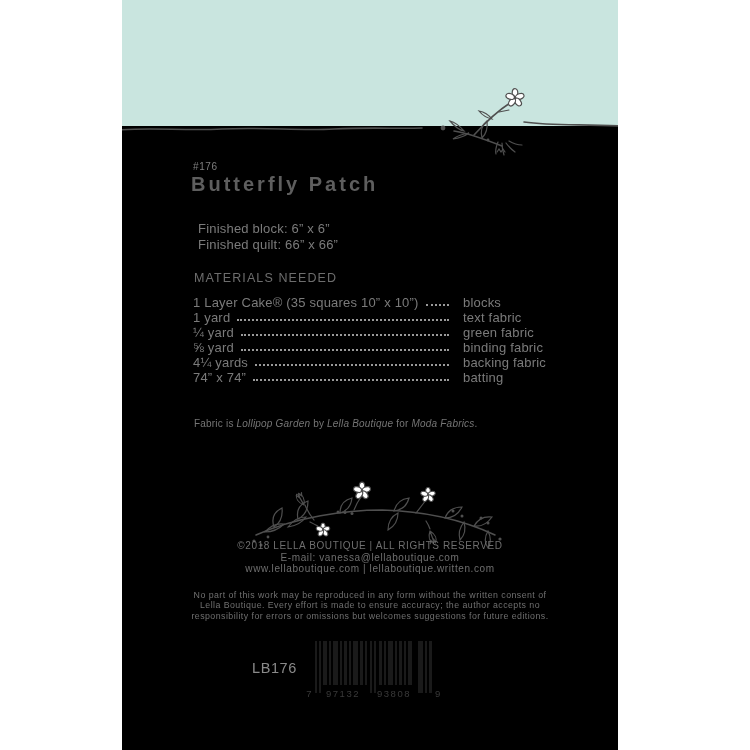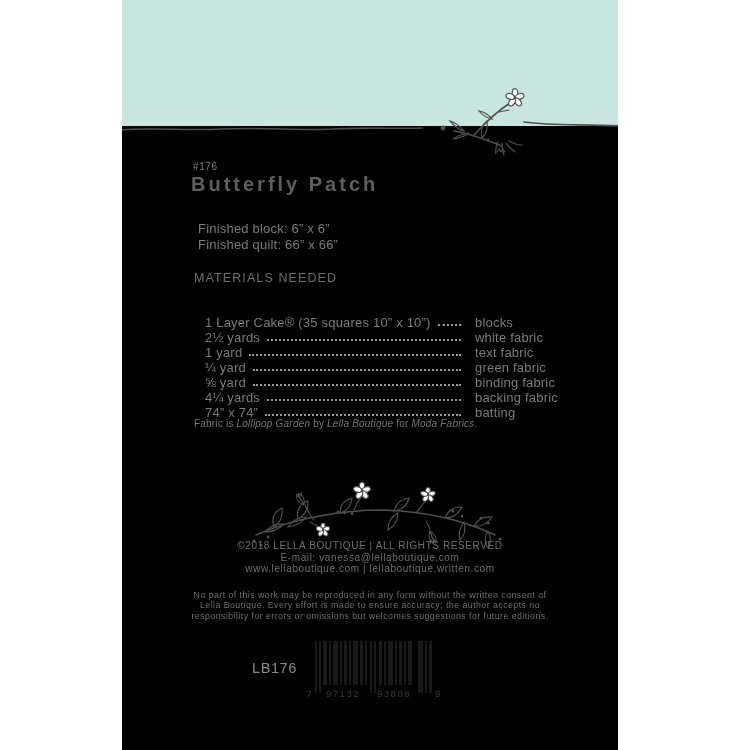--- a/index.html
+++ b/index.html
@@ -11,21 +11,21 @@
   .mint-header { position:absolute; left:0; top:0; width:496px; height:126px; background:#c9e5df; }
   .header-art { position:absolute; left:0; top:86px; width:496px; height:74px; }
 
   .pattern-number { position:absolute; left:71px; top:161px; font-size:10px; letter-spacing:.6px; color:#7e7e7e; }
   .page-title { position:absolute; left:69px; top:173px; font-size:20px; font-weight:bold; letter-spacing:3px; color:#5e5e5e; }
 
   .finished-block { position:absolute; left:76px; top:221px; font-size:13px; line-height:15.5px; letter-spacing:.2px; color:#7b7b7b; }
 
   .materials-heading { position:absolute; left:72px; top:271px; font-size:12.5px; letter-spacing:1.1px; color:#6d6d6d; }
 
-  .materials-list { position:absolute; left:83px; top:295px; width:392px;margin-top:20px; }
+  .materials-list { position:absolute; left:71px; top:295px; width:392px; }
   .materials-row { display:flex; align-items:baseline; height:15px; font-size:13px; letter-spacing:.2px; color:#7b7b7b; }
   .materials-row .item { white-space:nowrap; flex:none; }
   .materials-row .leader { flex:1; align-self:flex-end; height:0; border-bottom:2px dotted #9a9a9a; margin:0 14px 4px 7px; }
   .materials-row .use { width:122px; flex:none; white-space:nowrap; }
 
   .fabric-note { position:absolute; left:72px; top:418px; font-size:10px; letter-spacing:.2px; color:#757575; }
   .fabric-note .ital { font-style:italic; }
 
   .laurel-art { position:absolute; left:126px; top:464px; width:260px; height:86px; }
 
@@ -95,25 +95,20 @@
     <div>Finished quilt: 66” x 66”</div>
   </div>
 
   <div class="materials-heading">MATERIALS NEEDED</div>
 
   <div class="materials-list">
     <div class="materials-row">
       <span class="item">1 Layer Cake® (35 squares 10” x 10”)</span>
       <span class="leader"></span>
       <span class="use">blocks</span>
-    </div>
-    <div class="materials-row">
-      <span class="item">2½ yards</span>
-      <span class="leader"></span>
-      <span class="use">white fabric</span>
     </div>
     <div class="materials-row">
       <span class="item">1 yard</span>
       <span class="leader"></span>
       <span class="use">text fabric</span>
     </div>
     <div class="materials-row">
       <span class="item">¼ yard</span>
       <span class="leader"></span>
       <span class="use">green fabric</span>

